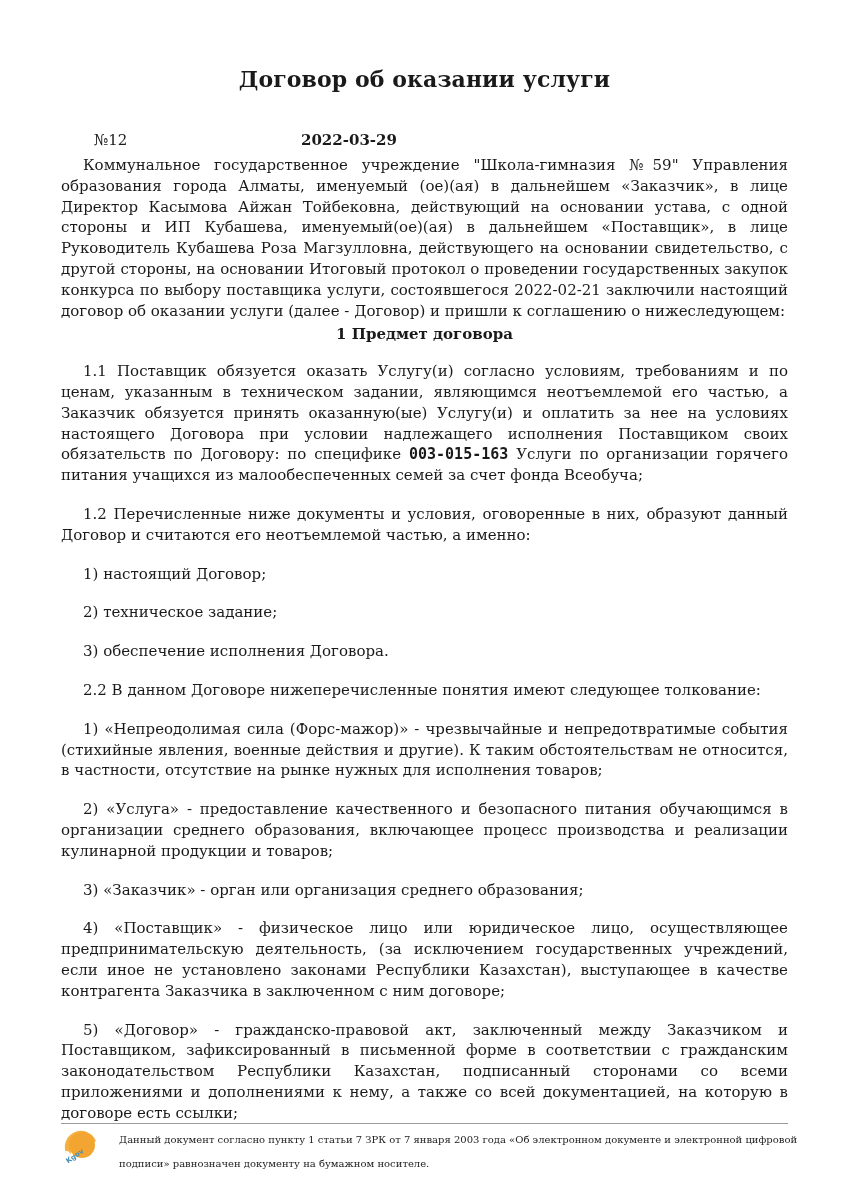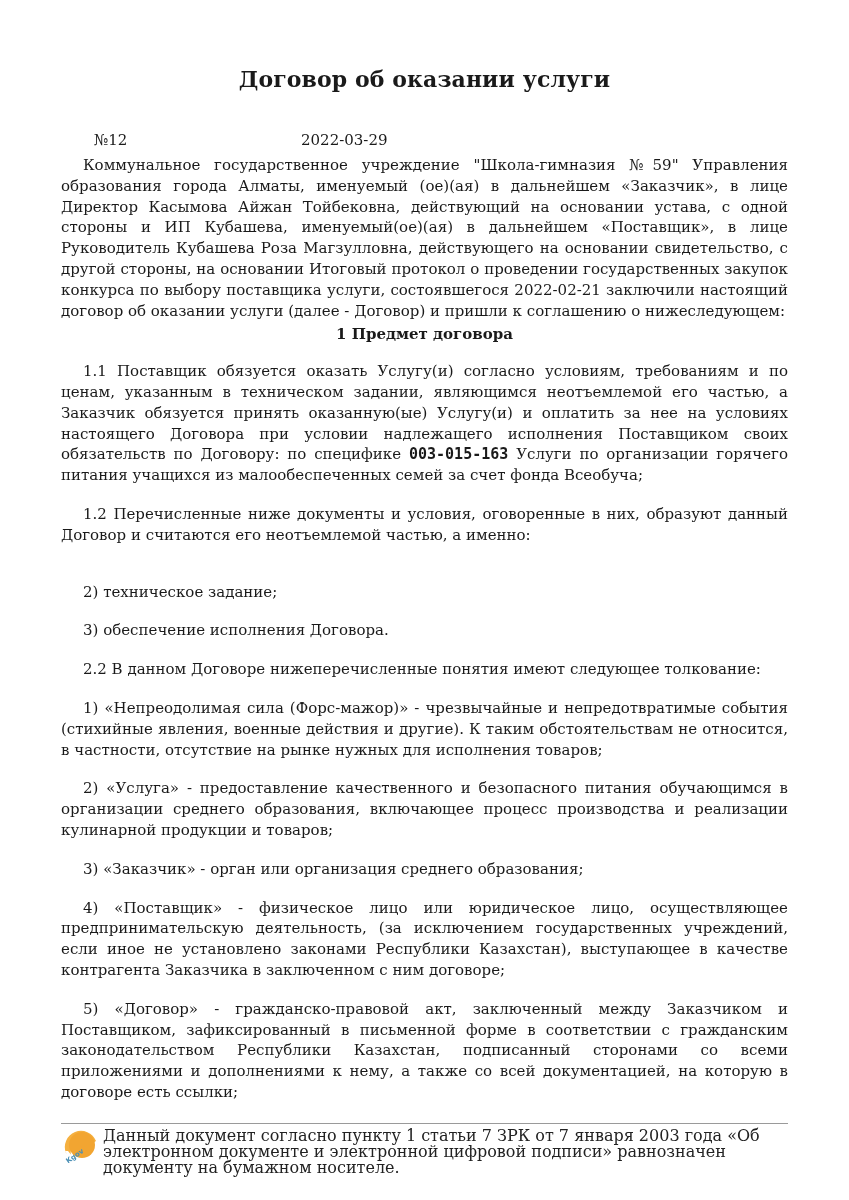--- a/index.html
+++ b/index.html
@@ -32,21 +32,21 @@
     letter-spacing: 0.1px;
   }
   .meta-row {
     position: absolute;
     top: 131px;
     left: 94px;
     font-size: 15px;
     width: 700px;
   }
   .meta-row .num { position: absolute; left: 0; top: 0; }
-  .meta-row .date { position: absolute; left: 207px; top: 0; }
+  .meta-row .date { position: absolute; left: 207px; top: 0; font-weight: bold; }
   .body {
     position: absolute;
     top: 155px;
     left: 61px;
     width: 727px;
     font-size: 15px;
     line-height: 20.8px;
   }
   .p {
     text-align: justify;
@@ -78,26 +78,26 @@
   }
   .footer .logo {
     position: absolute;
     left: 0;
     top: 2px;
     width: 36px;
     height: 34px;
   }
   .footer .note {
     position: absolute;
-    left: 40px;
+    left: 56px;
     top: 1px;
     width: 690px;
     font-family: "DejaVu Serif", "Liberation Serif", serif;
-    font-size: 16px;
-    line-height: 16px;
+    font-size: 10px;
+    line-height: 24px;
     color: #222;
   }
 </style>
 </head>
 <body>
 
 <div class="page">
 
   <div class="doc-title">Договор об оказании услуги</div>
 
@@ -110,20 +110,21 @@
     <p class="p">Коммунальное государственное учреждение "Школа-гимназия №59" Управления образования города Алматы, именуемый (ое)(ая) в дальнейшем «Заказчик», в лице Директор Касымова Айжан Тойбековна, действующий на основании устава, с одной стороны и ИП Кубашева, именуемый(ое)(ая) в дальнейшем «Поставщик», в лице Руководитель Кубашева Роза Магзулловна, действующего на основании свидетельство, с другой стороны, на основании Итоговый протокол о проведении государственных закупок конкурса по выбору поставщика услуги, состоявшегося 2022-02-21 заключили настоящий договор об оказании услуги (далее - Договор) и пришли к соглашению о нижеследующем:</p>
 
     <div class="section-heading">1 Предмет договора</div>
 
     <p class="p"><span>1.1 Поставщик обязуется оказать Услугу(и) согласно условиям, требованиям и по ценам, указанным в техническом задании, являющимся неотъемлемой его частью, а Заказчик обязуется принять оказанную(ые) Услугу(и) и оплатить за нее на условиях настоящего Договора при условии надлежащего исполнения Поставщиком своих обязательств по Договору: по специфике </span><span class="bold">003-015-163</span><span> Услуги по организации горячего питания учащихся из малообеспеченных семей за счет фонда Всеобуча;</span></p>
     <div class="gap"></div>
 
     <p class="p">1.2 Перечисленные ниже документы и условия, оговоренные в них, образуют данный Договор и считаются его неотъемлемой частью, а именно:</p>
     <div class="gap"></div>
 
+    <p class="p">1) настоящий Договор;</p>
     <div class="gap"></div>
     <p class="p">2) техническое задание;</p>
     <div class="gap"></div>
     <p class="p">3) обеспечение исполнения Договора.</p>
     <div class="gap"></div>
 
     <p class="p">2.2 В данном Договоре нижеперечисленные понятия имеют следующее толкование:</p>
     <div class="gap"></div>
 
     <p class="p">1) «Непреодолимая сила (Форс-мажор)» - чрезвычайные и непредотвратимые события (стихийные явления, военные действия и другие). К таким обстоятельствам не относится, в частности, отсутствие на рынке нужных для исполнения товаров;</p>

